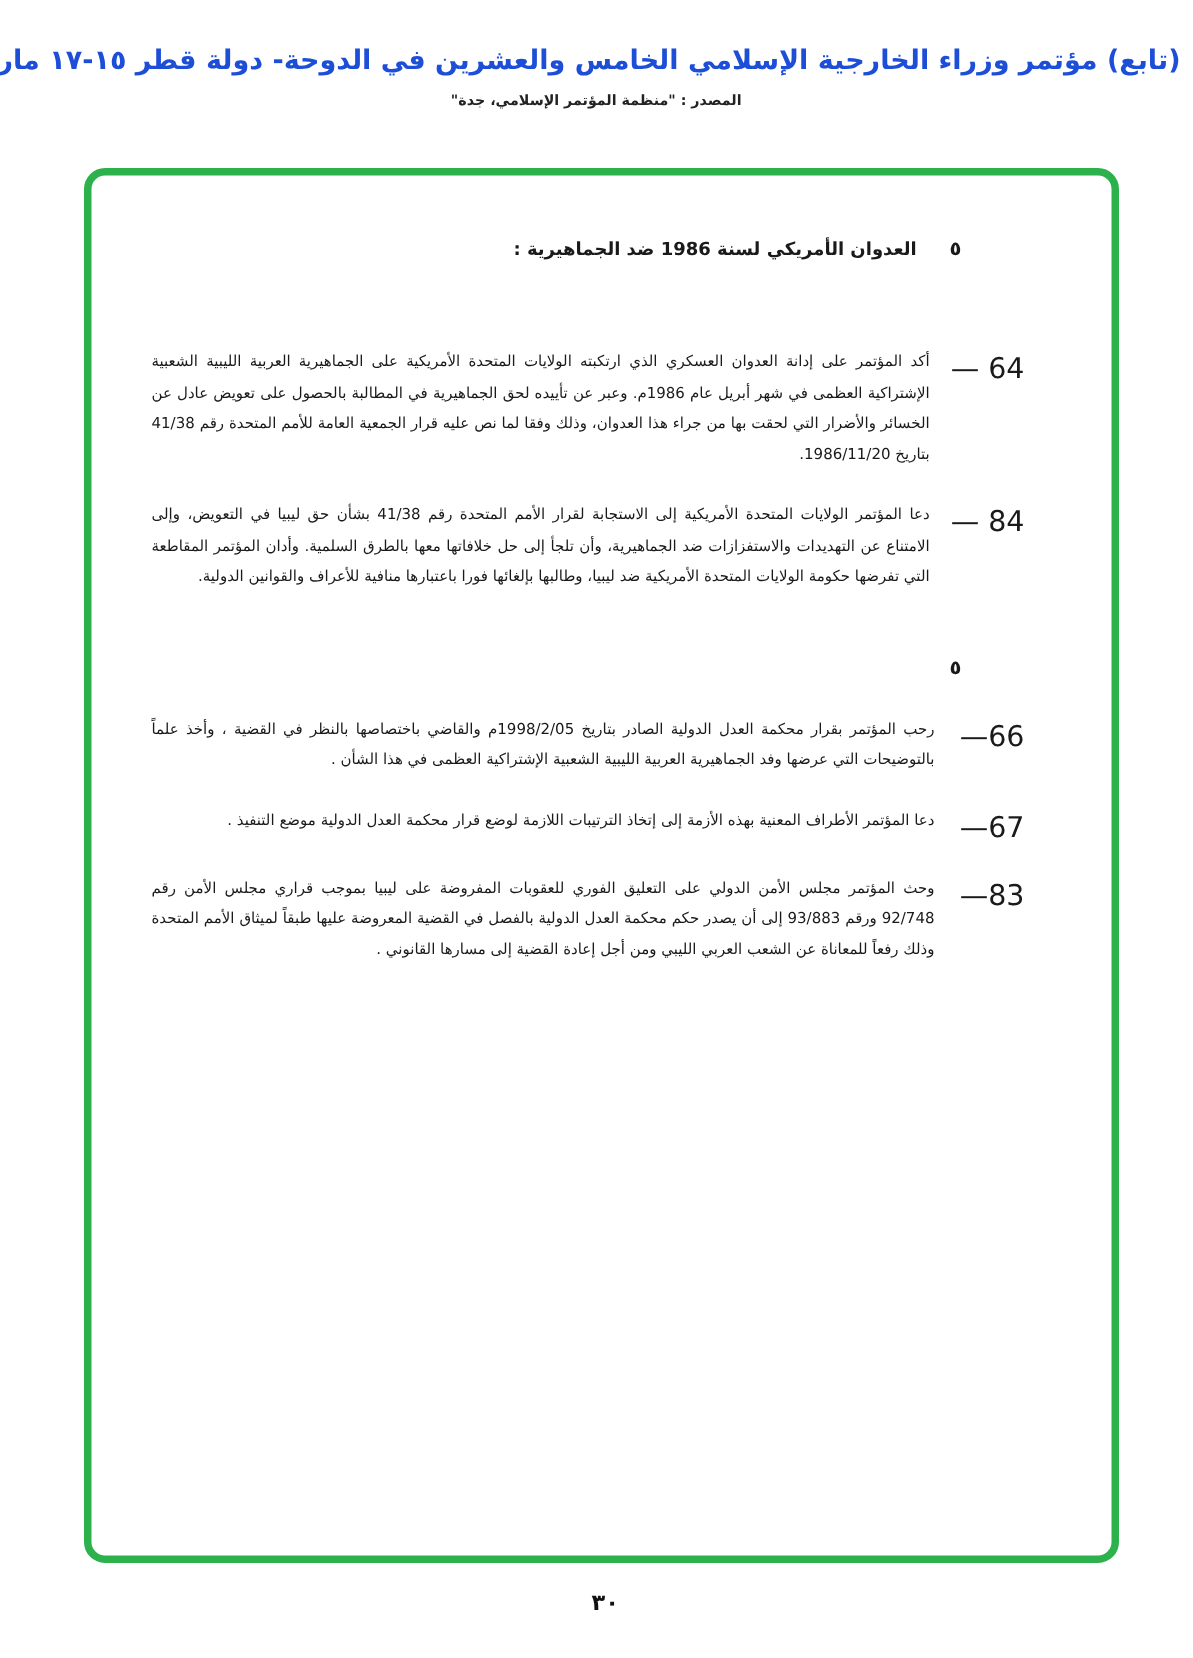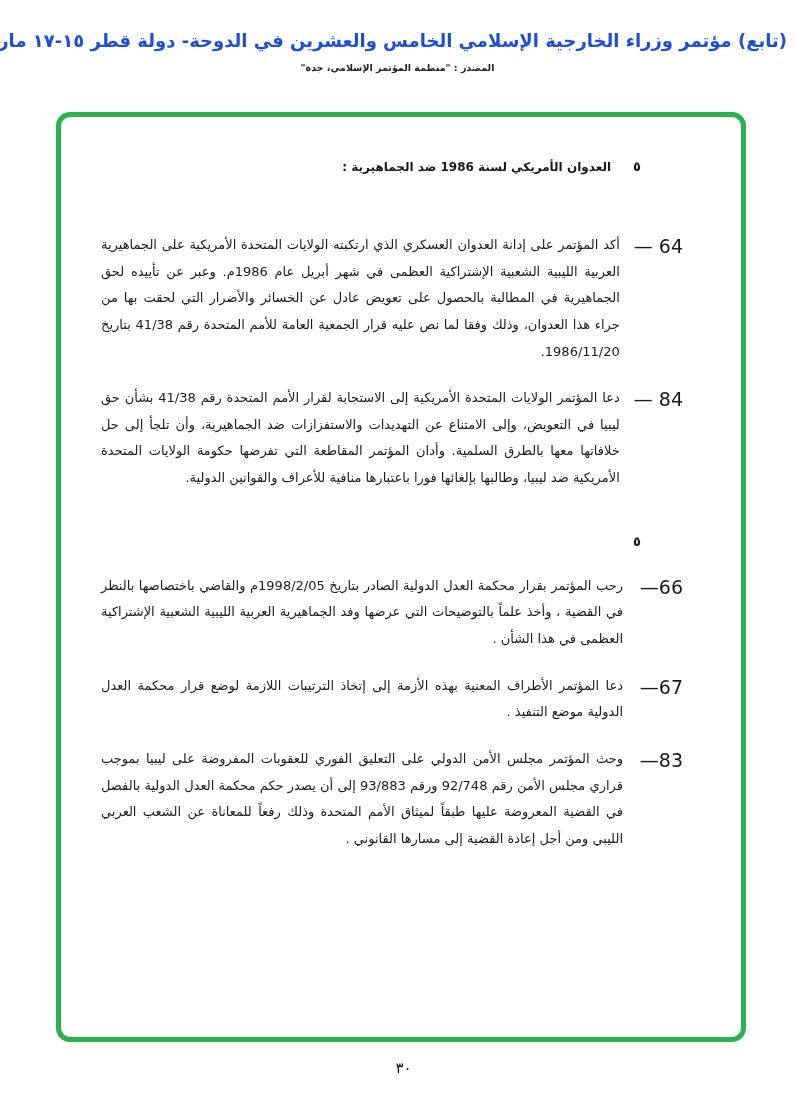--- a/index.html
+++ b/index.html
@@ -73,29 +73,29 @@
     margin-bottom:20px;
   }
   .pnum {
     flex:0 0 46px;
     font-size:19px;
     padding-top:3px;
     white-space:nowrap;
   }
   .ptext {
     flex:1;
-    font-size:13px;
+    font-size:10px;
     line-height:2.05;
     text-align:justify;
   }
   .page-number {
     position:absolute;
     bottom:28px; left:12px; right:0;
     text-align:center;
-    font-weight:normal;
+    font-weight:bold;
     font-size:15px;
     color:#111;
   }
 </style>
 </head>
 <body>
 
 <div class="page-header">(تابع) مؤتمر وزراء الخارجية الإسلامي الخامس والعشرين في الدوحة- دولة قطر ١٥-١٧ مارس ١٩٩٨- البيان الختامي</div>
 <div class="source-line">المصدر : "منظمة المؤتمر الإسلامي، جدة"</div>
 

